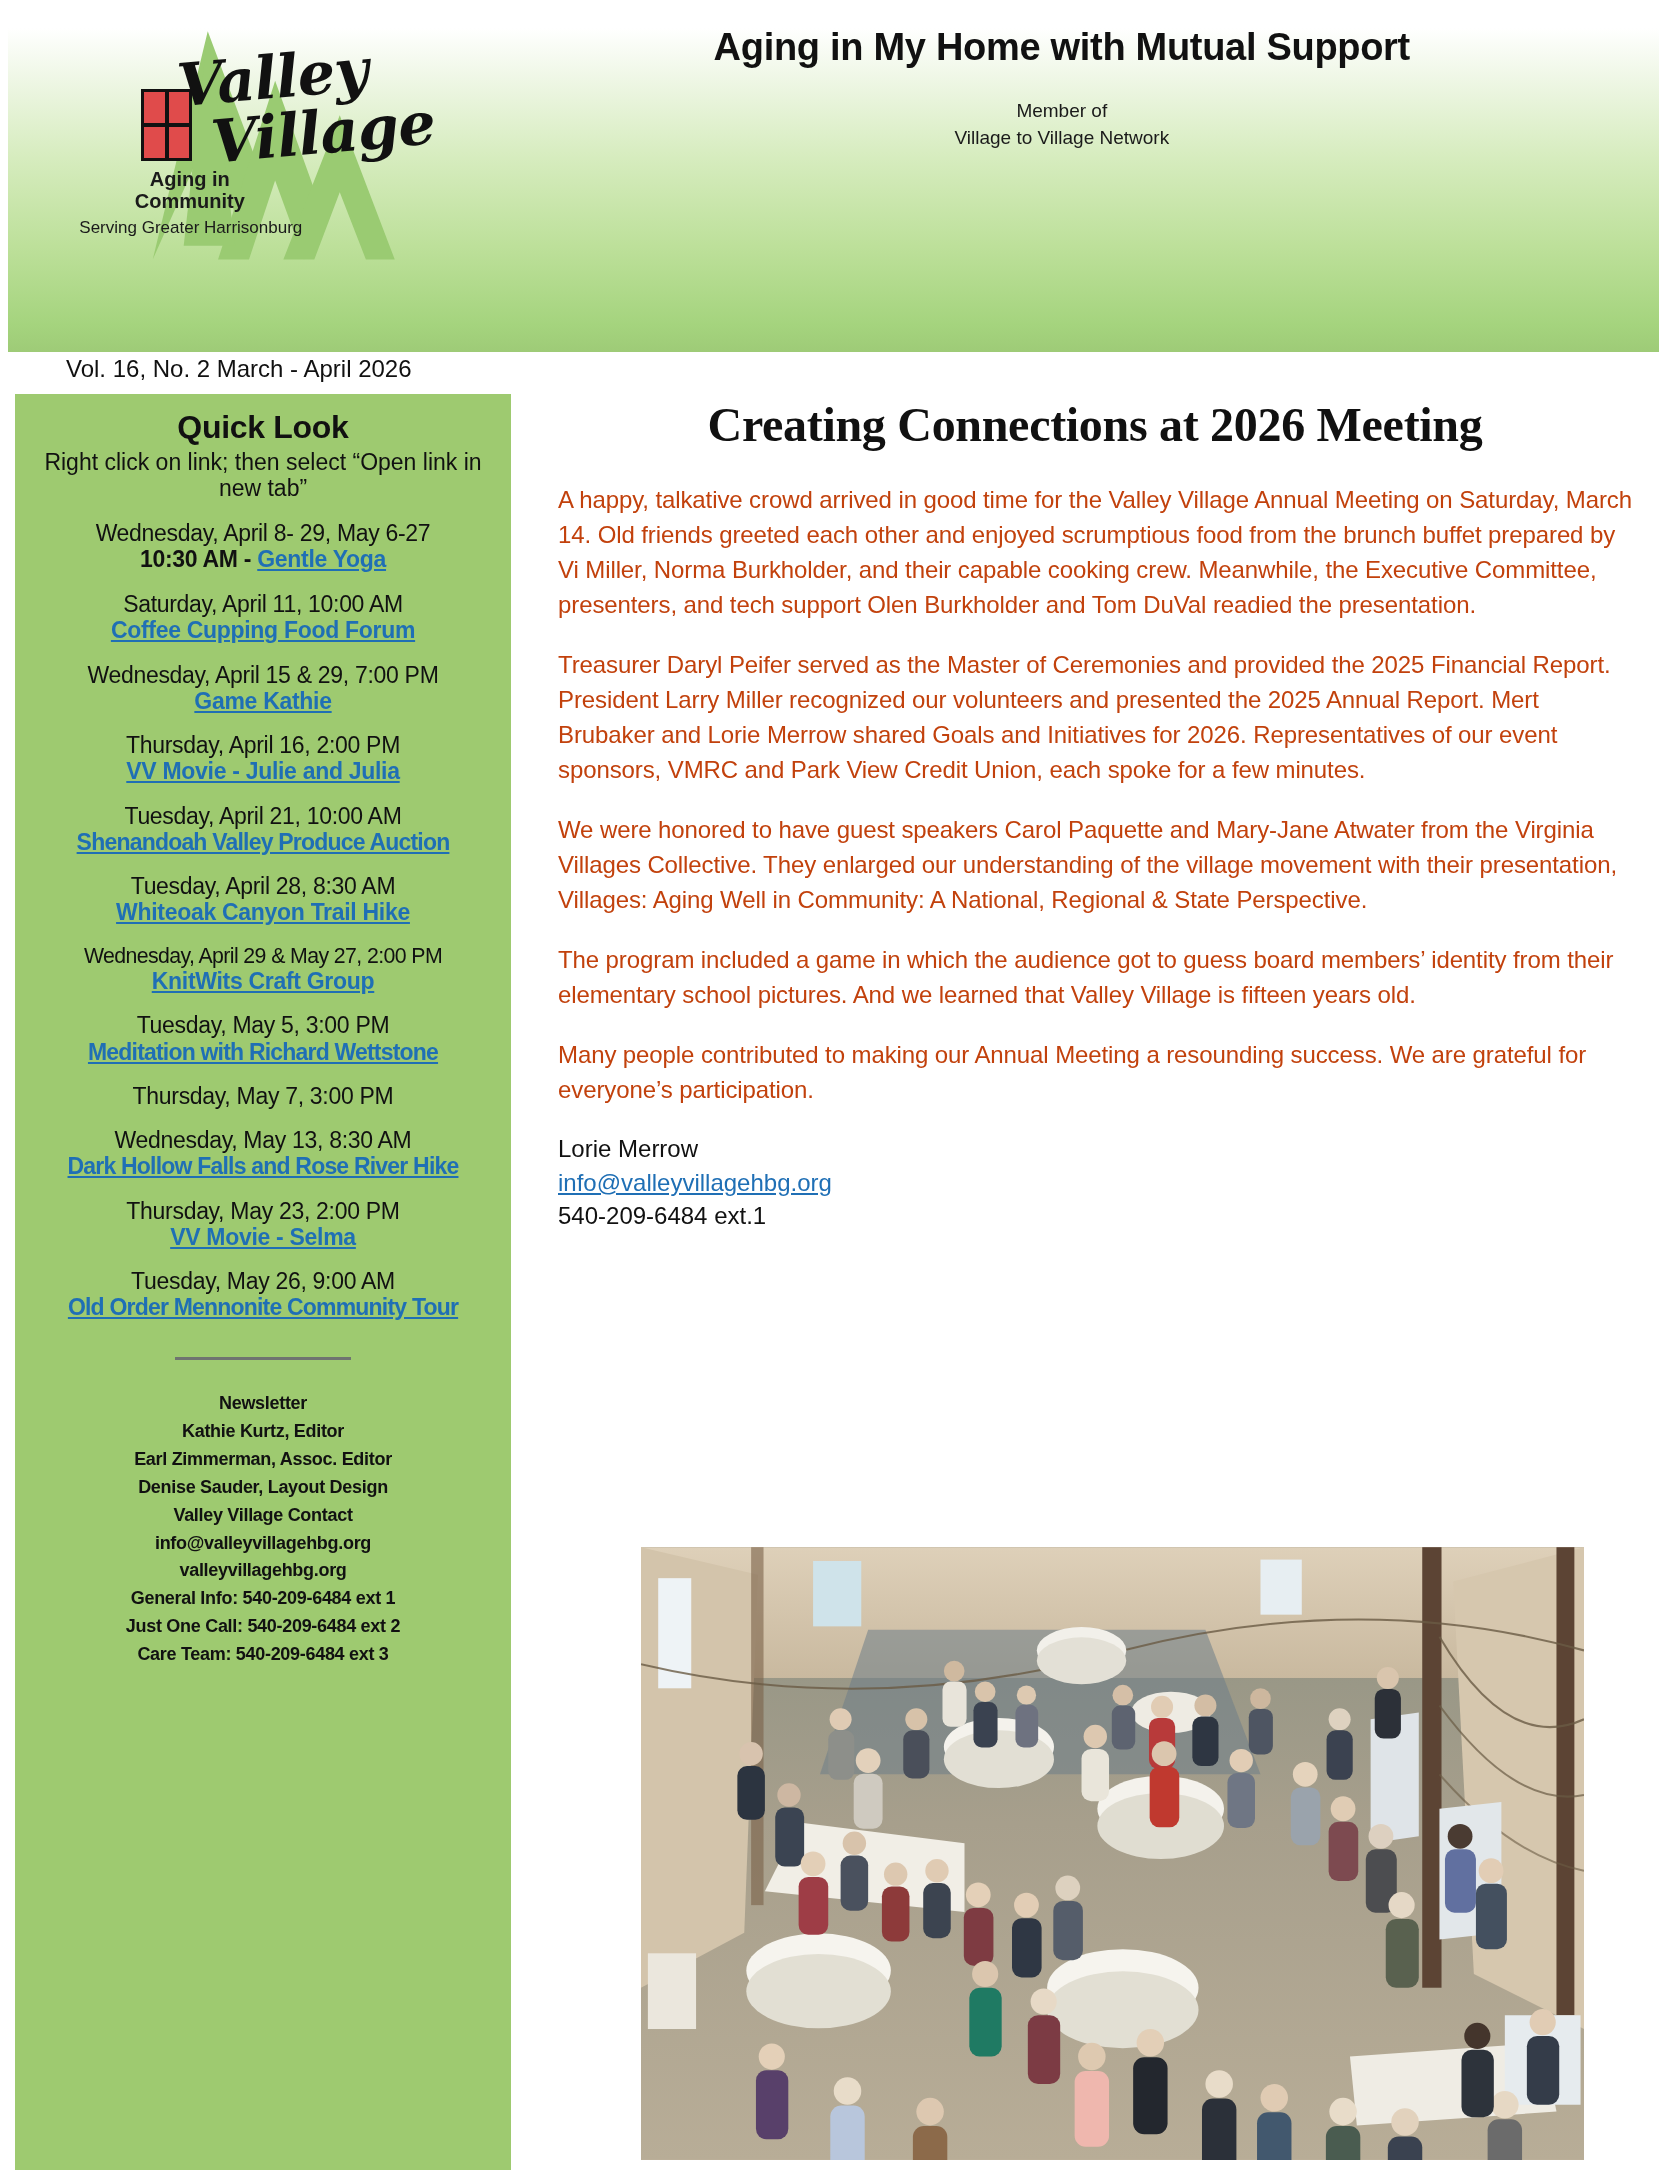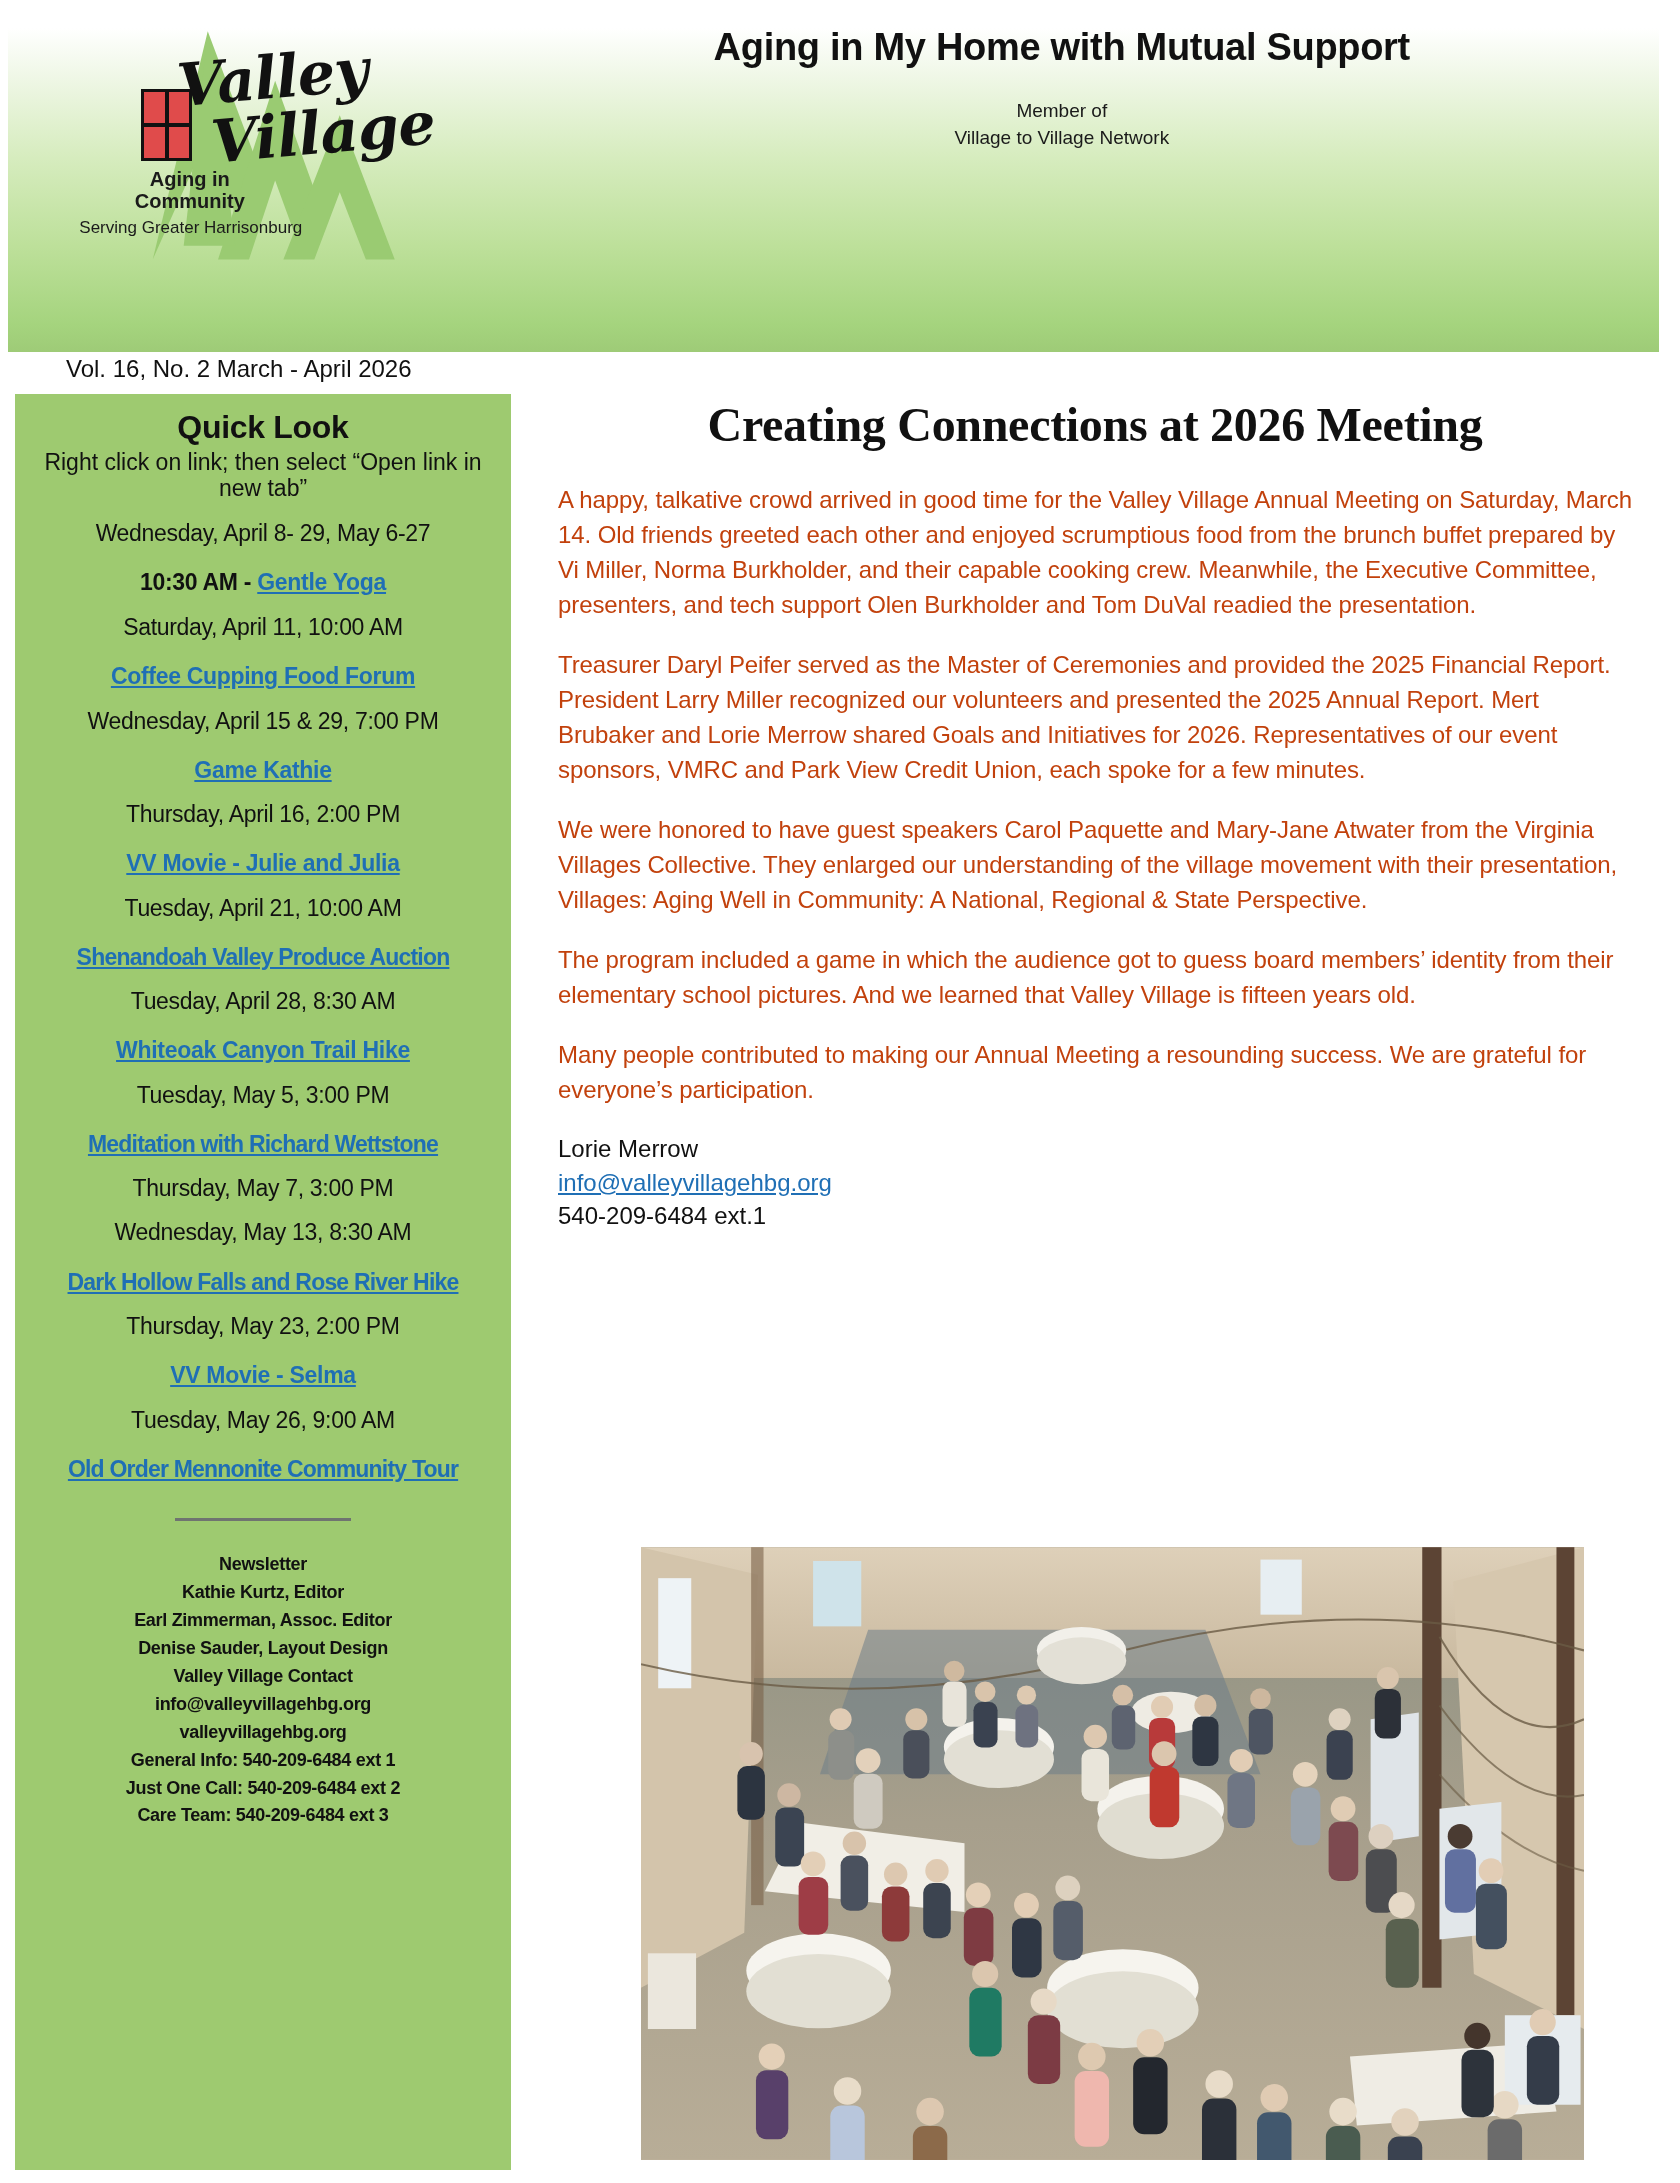--- a/index.html
+++ b/index.html
@@ -177,21 +177,20 @@
   .event-link {
     font-size: 23px;
     font-weight: 700;
     line-height: 1.14;
     color: #1F6FB5;
     text-decoration: underline;
     text-underline-offset: 2.1px;
     display: inline-block;
     letter-spacing: -0.3px;
     cursor: pointer;
-    margin-top: 23px;
   }
   .event-link.tight { letter-spacing: -0.8px; }
   .event-inline-when {
     font-size: 23px;
     font-weight: 700;
     letter-spacing: -0.3px;
   }
   .ql-divider {
     width: 176px;
     height: 3.4px;
@@ -331,20 +330,24 @@
   <div class="event">
     <div class="event-when">Tuesday, April 21, 10:00 AM</div>
     <div><span class="event-link tight">Shenandoah Valley Produce Auction</span></div>
   </div>
 
   <div class="event">
     <div class="event-when">Tuesday, April 28, 8:30 AM</div>
     <div><span class="event-link">Whiteoak Canyon Trail Hike</span></div>
   </div>
 
+  <div class="event">
+    <div class="event-when tight">Wednesday, April 29 &amp; May 27, 2:00 PM</div>
+    <div><span class="event-link">KnitWits Craft Group</span></div>
+  </div>
 
   <div class="event">
     <div class="event-when">Tuesday, May 5, 3:00 PM</div>
     <div><span class="event-link tight">Meditation with Richard Wettstone</span></div>
   </div>
 
   <div class="event">
     <div class="event-when">Thursday, May 7, 3:00 PM</div>
   </div>
 

